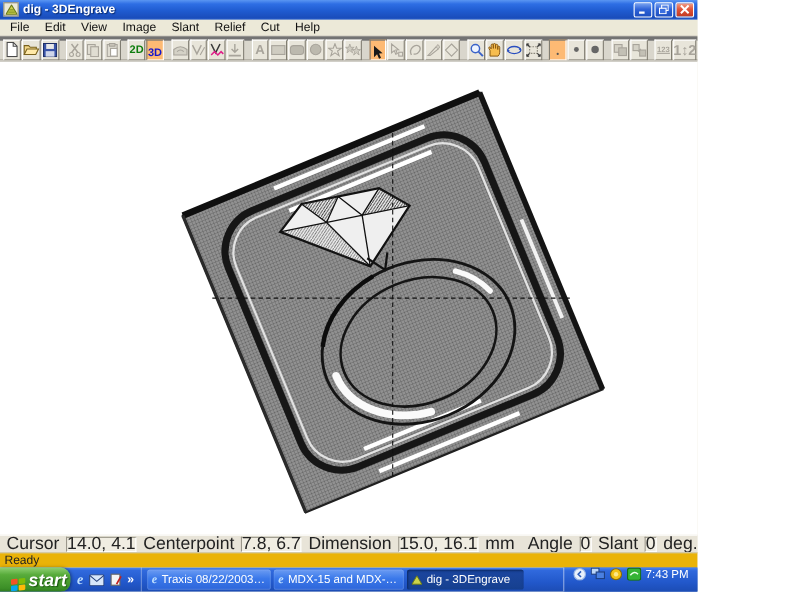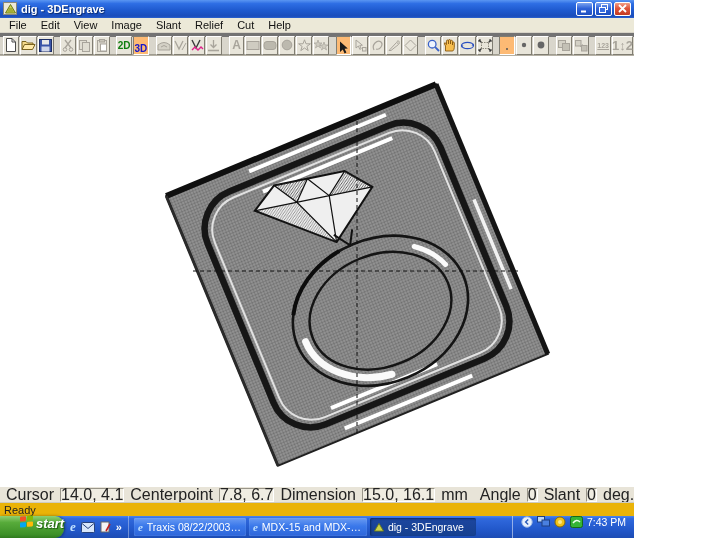--- a/index.html
+++ b/index.html
@@ -52,24 +52,24 @@
   .statusmain { height:14px; background:#eab308; border-top:1px solid #cfccc0; display:flex;
     align-items:flex-end; font-size:11px; color:#222; padding-left:4px; }
   .sm-right { margin-left:auto; display:flex; align-items:center; gap:2px; padding-right:4px; }
   .sm-panel { height:12px; border:1px solid; border-color:#9a968a #fff #fff #9a968a;
     display:flex; align-items:center; font-size:10px; padding:0 3px; gap:3px; }
   .swatch { width:30px; height:8px; background:#000; }
 
   
   .taskbar { height:22px; display:flex; align-items:stretch;
     background:linear-gradient(180deg,#4a86ee 0%,#3069dd 12%,#2258cb 60%,#1c4cb4 100%); }
-  .startbtn { width:64px; display:flex; align-items:flex-start; gap:3px; padding-left:20px;
+  .startbtn { width:64px; display:flex; align-items:flex-end; gap:3px; padding-left:10px;
     background:linear-gradient(180deg,#8ed072 0%,#57ab3a 30%,#3c8f27 85%,#2f7a1e 100%);
     border-radius:0 9px 9px 0; box-shadow:1px 0 3px rgba(0,0,0,.4); color:#fff;
-    font-style:italic; font-weight:bold; font-size:13px; text-shadow:1px 1px 1px #1d5a10; }
+    font-style:italic; font-weight:bold; font-size:16px; text-shadow:1px 1px 1px #1d5a10; }
   .flag { width:13px; height:12px; display:grid; grid-template-columns:6px 6px; grid-template-rows:5px 5px;
     gap:1px; transform:skewY(-6deg); }
   .flag i { border-radius:1px; }
   .quick { display:flex; align-items:center; gap:5px; padding:0 6px; border-right:1px solid rgba(255,255,255,.35); }
   .ql-ie { color:#bfe0ff; font-size:13px; font-weight:bold; font-style:italic; font-family:"Liberation Serif",serif; }
   .chev { color:#fff; font-size:11px; font-weight:bold; }
   .taskbtns { display:flex; align-items:center; gap:3px; padding-left:5px; }
   .taskbtn { width:112px; height:18px; border-radius:2px; display:flex; align-items:center; gap:4px;
     padding:0 4px; font-size:10.5px; color:#fff; white-space:nowrap; overflow:hidden;
     background:linear-gradient(180deg,#6a9bf2,#3a78ea 45%,#2e66da); box-shadow:inset 0 0 1px #a9c6f5; }

